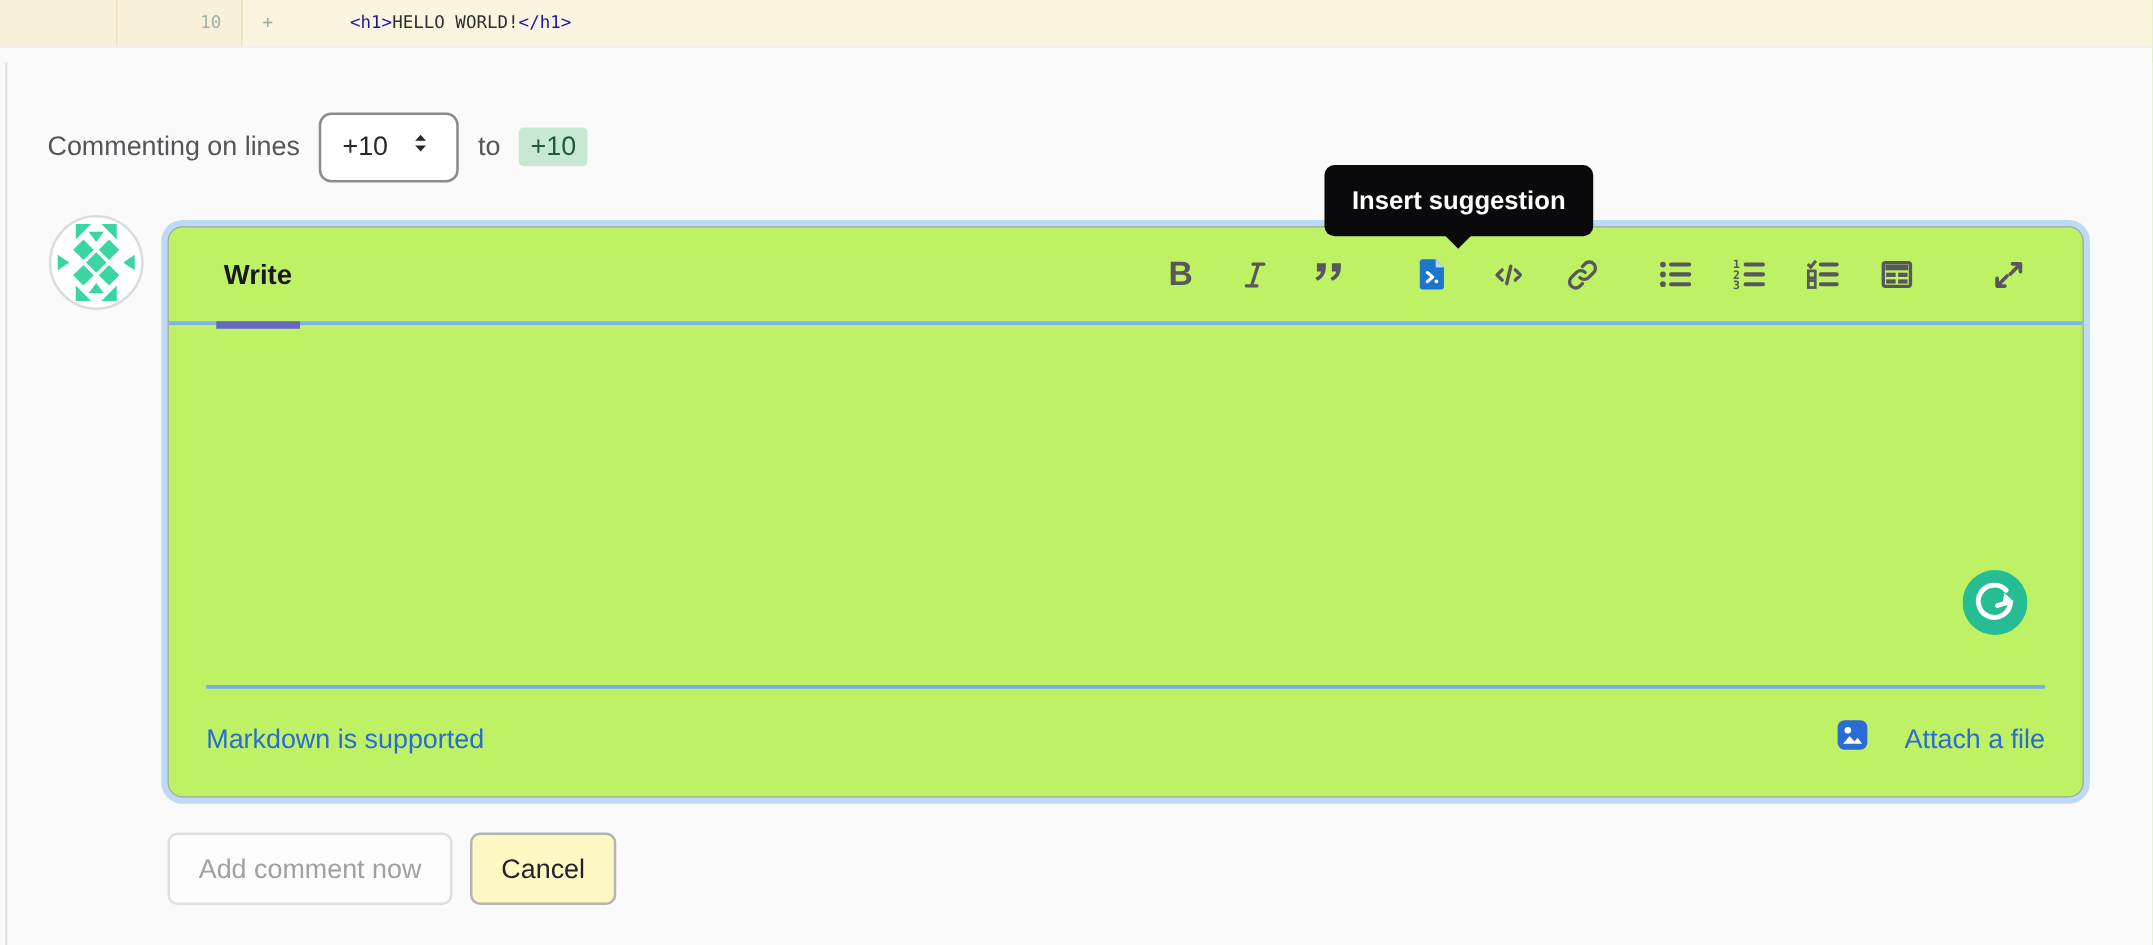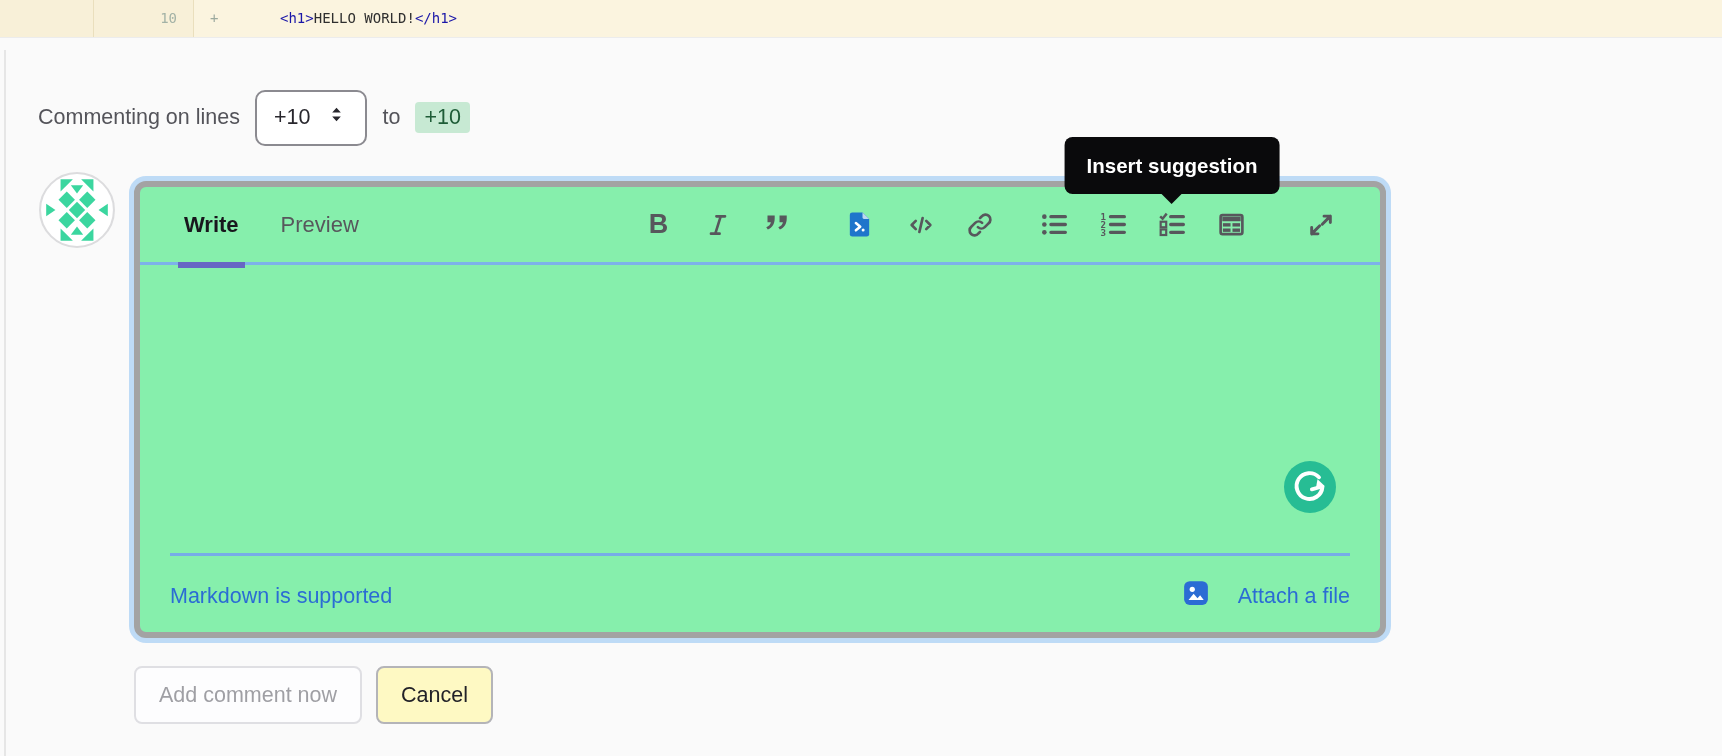--- a/index.html
+++ b/index.html
@@ -42,22 +42,22 @@
     background:#fff; color:#28272d; cursor:pointer;
   }
   .badge {
     background:#c7e9d3; color:#1e5c37; padding:3px 9px; border-radius:4px;
   }
 
   .avatar { position:absolute; left:32px; top:121px; width:78px; height:78px; }
 
   
   .editor {
-    position:absolute; left:128px; top:131px; width:1252px; height:457px;
-    background:#86efac; border:6px solid #a3a3a3; border-radius:12px;
+    position:absolute; left:128px; top:131px; width:1533px; height:457px;
+    background:#bef264; border:1px solid #a3a3a3; border-radius:12px;
     box-shadow:0 0 0 5px #bedbf6;
   }
   .ed-head {
     position:relative; height:78px; border-bottom:3px solid #7db2ea;
     display:flex; align-items:center; justify-content:space-between;
     padding:0 30px;
   }
   .tabs { display:flex; gap:42px; margin-left:14px; height:78px; }
   .tab {
     font-size:22px; color:#57575c; line-height:78px; position:relative; cursor:pointer;
@@ -170,21 +170,20 @@
     </svg>
   </div>
 
   <div class="editor">
 
     <div class="tooltip">Insert suggestion</div>
 
     <div class="ed-head">
       <div class="tabs">
         <div class="tab active">Write</div>
-        <div class="tab">Preview</div>
       </div>
       <div class="toolbar">
         <button class="tb">
           <span class="b-glyph">B</span>
         </button>
         <button class="tb">
           <span>
             <svg width="26" height="26" viewBox="0 0 24 24" fill="none" stroke="currentColor" stroke-width="2.4" stroke-linecap="round">
                 <path d="M10.5 4h8M5.5 20h8M14.5 4l-5 16"></path>
               </svg>

